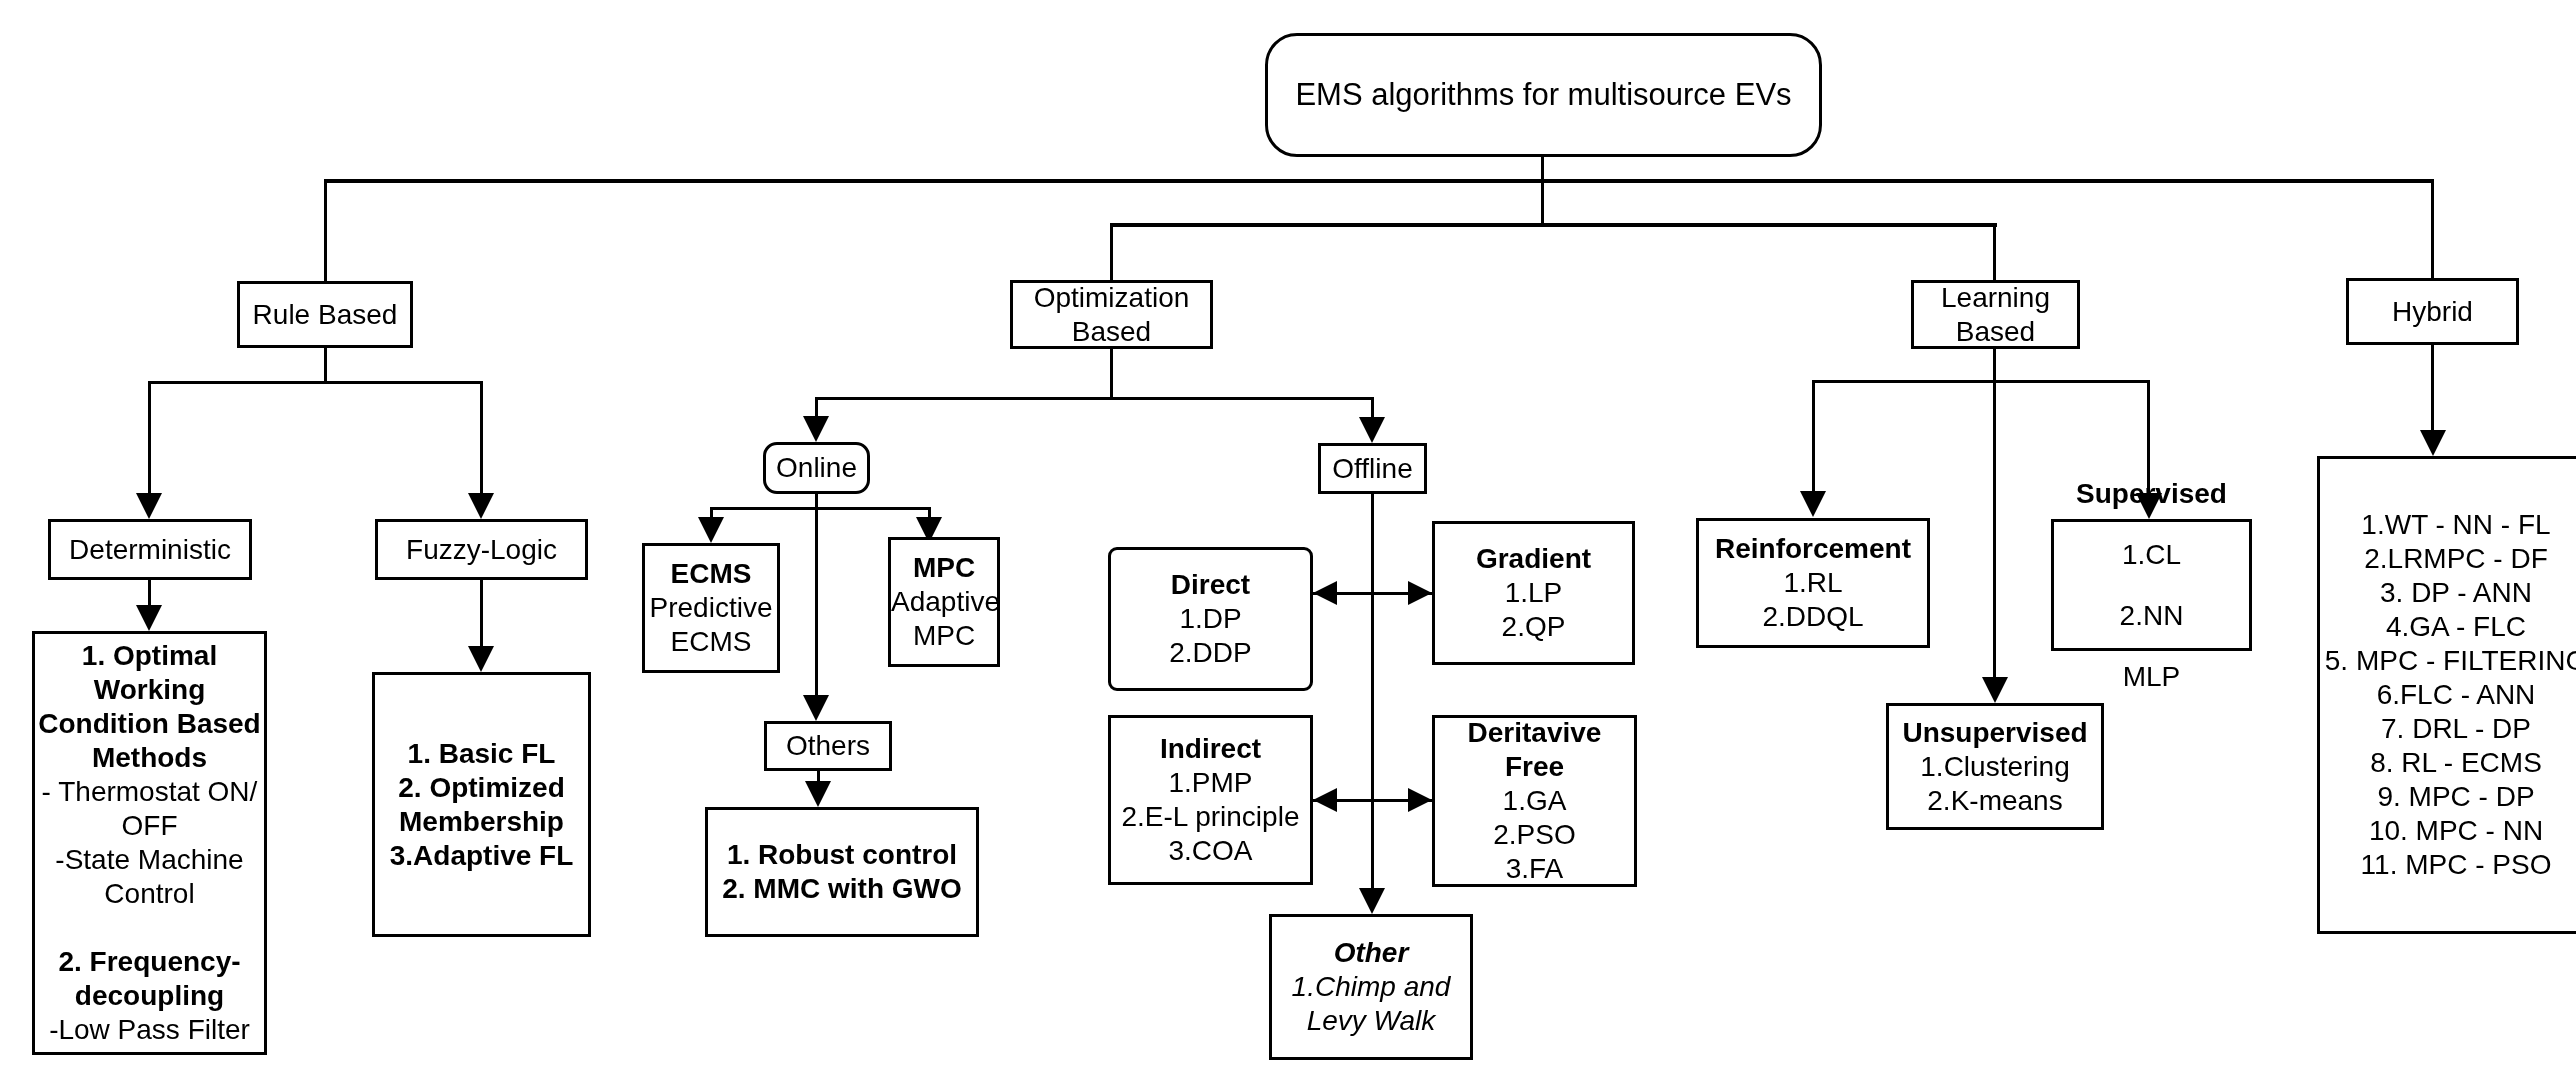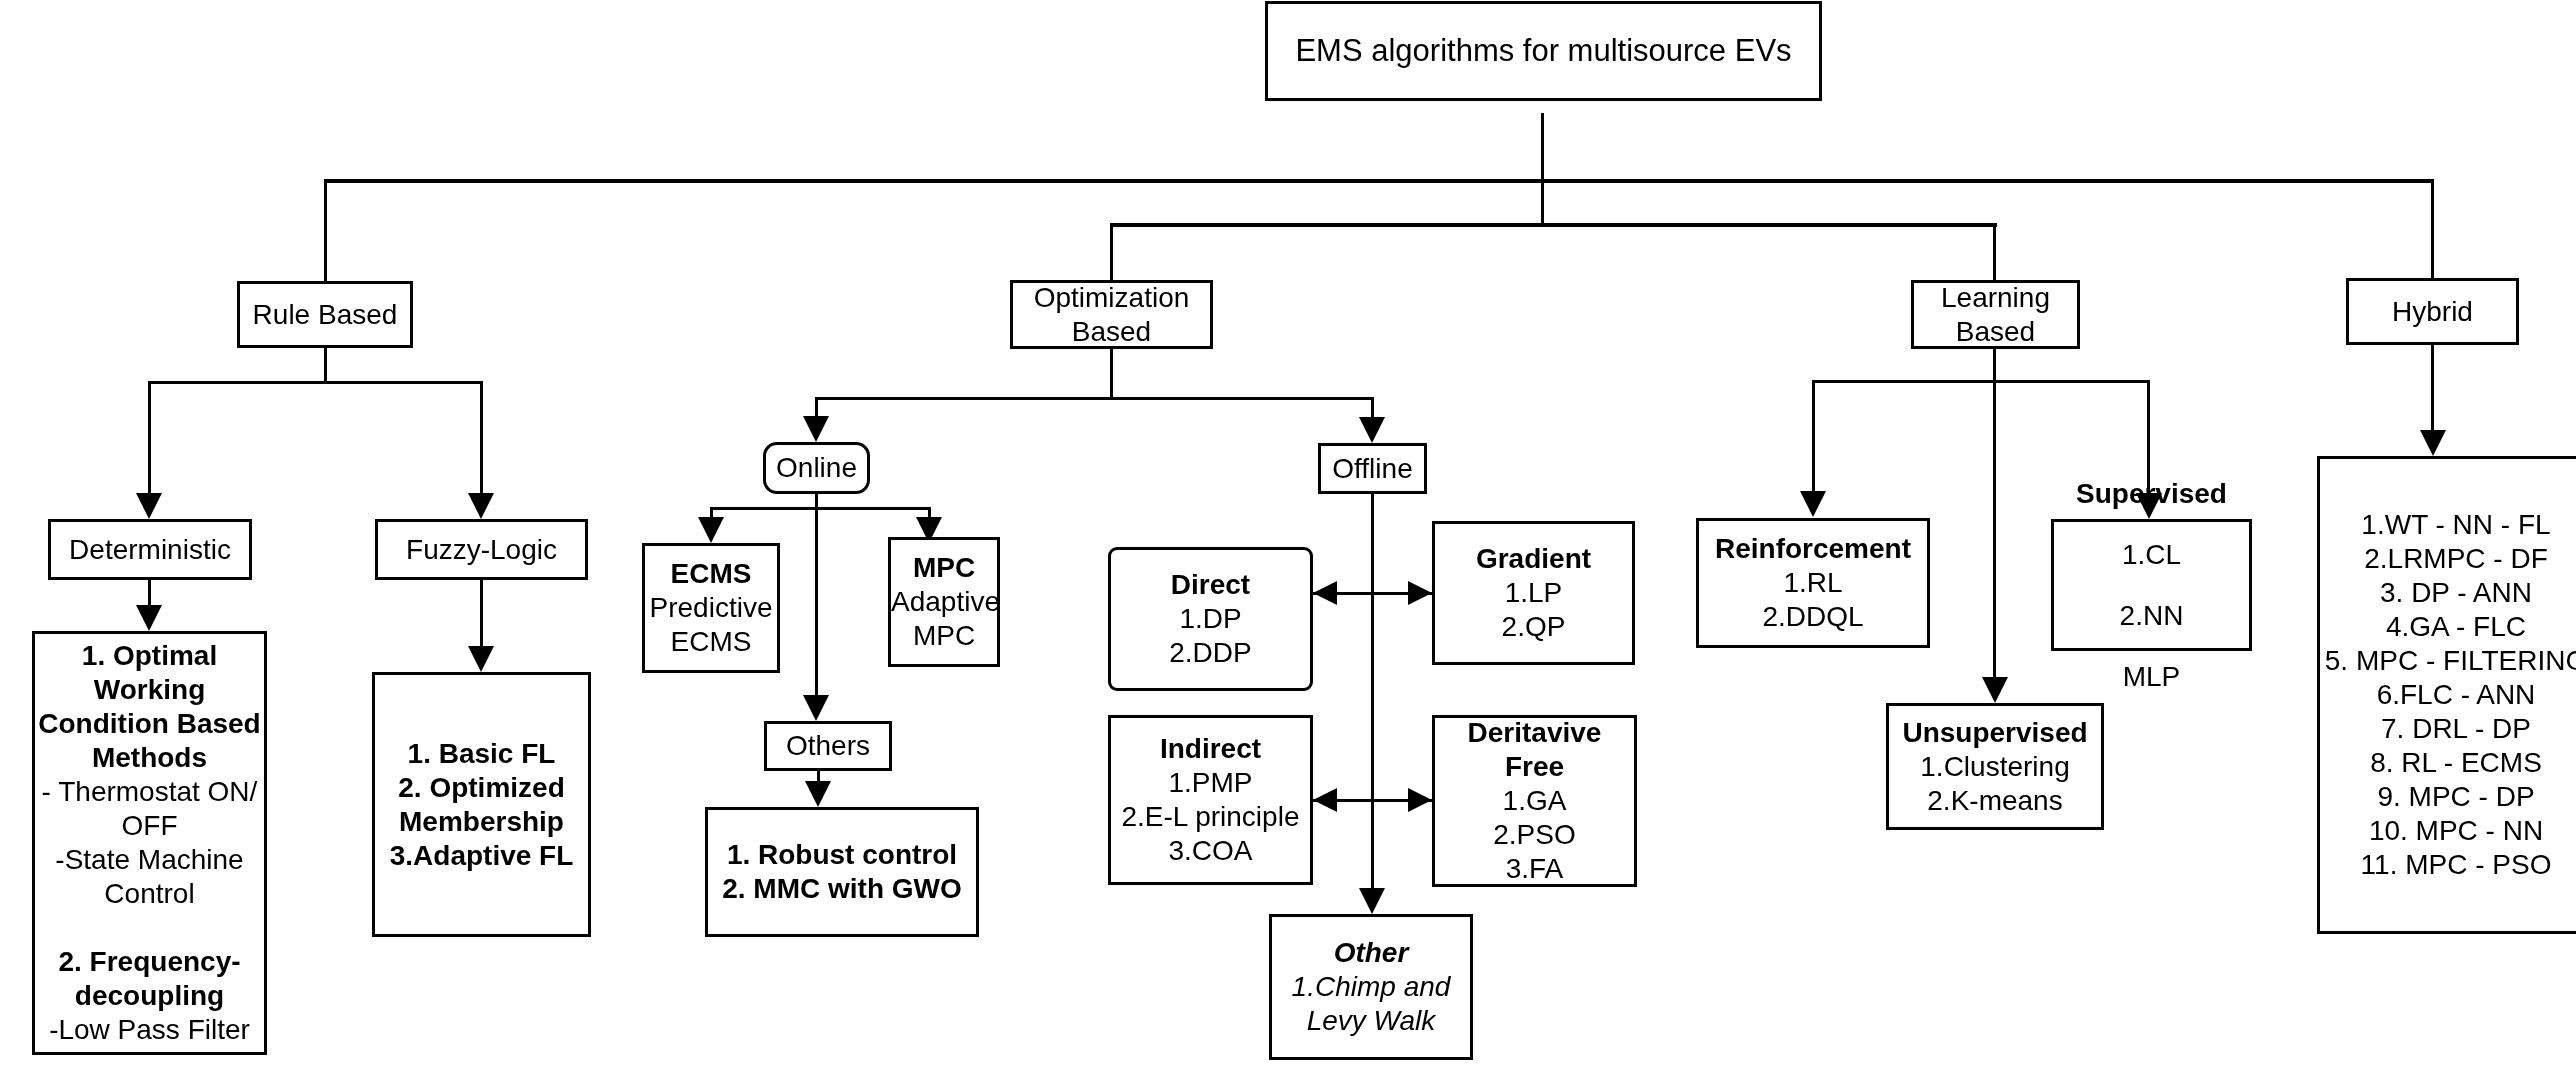--- a/index.html
+++ b/index.html
@@ -77,21 +77,21 @@
   <div class="ad" style="left:1982px;top:677px;"></div>
   <div class="hl" style="left:1813px;top:380px;width:336px;"></div>
   <div class="vl" style="left:1812px;top:380px;height:112px;"></div>
   <div class="ad" style="left:1800px;top:491px;"></div>
   <div class="vl" style="left:2147px;top:380px;height:113px;"></div>
   <div class="ad" style="left:2136px;top:493px;"></div>
 
   <div class="vl" style="left:2431px;top:343px;height:87px;"></div>
   <div class="ad" style="left:2420px;top:430px;"></div>
 
-  <div class="box root" style="left:1265px;top:1px;width:557px;height:100px;">
+  <div class="box root" style="left:1265px;top:33px;width:557px;height:124px;border-radius:32px;">
     <div class="ln">EMS algorithms for multisource EVs</div>
   </div>
 
   <div class="box" style="left:1010px;top:280px;width:203px;height:69px;">
     <div class="ln">Optimization Based</div>
   </div>
 
   <div class="box" style="left:237px;top:281px;width:176px;height:67px;">
     <div class="ln">Rule Based</div>
   </div>

